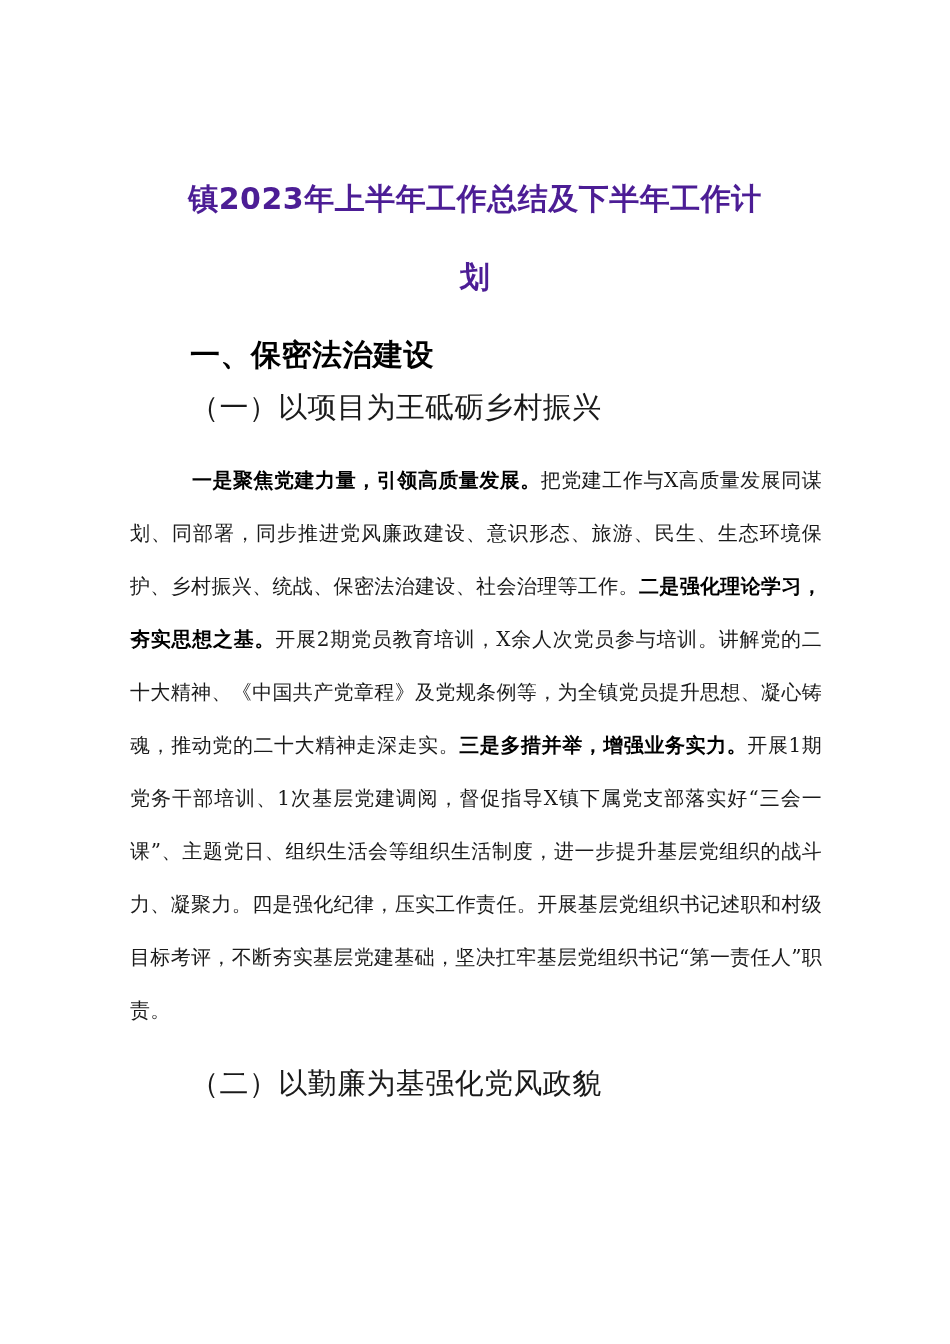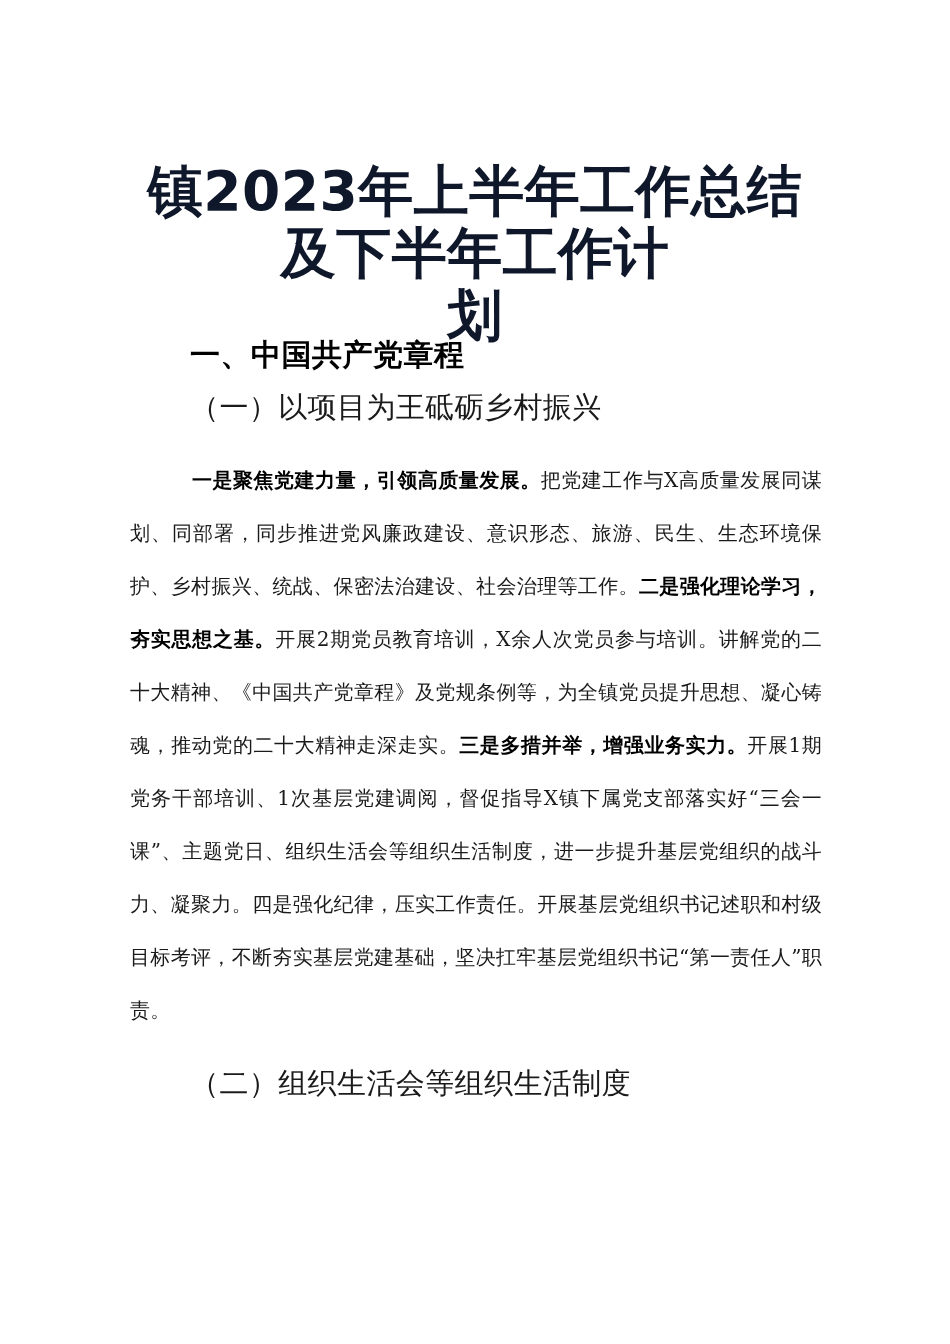--- a/index.html
+++ b/index.html
@@ -29,24 +29,24 @@
 
   
   .doc-title {
     position: absolute;
     top: 160px;
     left: 130px;
     width: 690px;
     text-align: center;
     font-family: "DejaVu Sans", "Liberation Sans", sans-serif;
     font-weight: 700;
-    font-size: 55px;
-    line-height: 62px;
+    font-size: 30px;
+    line-height: 78px;
     letter-spacing: 0.5px;
-    color: #0f172a;
+    color: #4c1d95;
   }
 
   
   .body-block {
     position: absolute;
     top: 328px;
     left: 130px;
     width: 692px;
   }
 
@@ -102,23 +102,23 @@
 
 <div class="page">
 
   <div class="doc-title">
     <div>镇2023年上半年工作总结及下半年工作计</div>
     <div>划</div>
   </div>
 
   <div class="body-block">
 
-    <div class="h1-line">一、中国共产党章程</div>
+    <div class="h1-line">一、保密法治建设</div>
 
     <div class="h2-line">（一）以项目为王砥砺乡村振兴</div>
 
     <p class="para"><span class="run-bold">一是聚焦党建力量，引领高质量发展。</span><span class="run-normal">把党建工作与X高质量发展同谋划、同部署，同步推进党风廉政建设、意识形态、旅游、民生、生态环境保护、乡村振兴、统战、保密法治建设、社会治理等工作。</span><span class="run-bold">二是强化理论学习，夯实思想之基。</span><span class="run-normal">开展2期党员教育培训，X余人次党员参与培训。讲解党的二十大精神、《中国共产党章程》及党规条例等，为全镇党员提升思想、凝心铸魂，推动党的二十大精神走深走实。</span><span class="run-bold">三是多措并举，增强业务实力。</span><span class="run-normal">开展1期党务干部培训、1次基层党建调阅，督促指导X镇下属党支部落实好“三会一课”、主题党日、组织生活会等组织生活制度，进一步提升基层党组织的战斗力、凝聚力。四是强化纪律，压实工作责任。开展基层党组织书记述职和村级目标考评，不断夯实基层党建基础，坚决扛牢基层党组织书记“第一责任人”职责。</span></p>
 
-    <div class="h2-line">（二）组织生活会等组织生活制度</div>
+    <div class="h2-line">（二）以勤廉为基强化党风政貌</div>
 
   </div>
 
 </div>
 
 </body></html>

